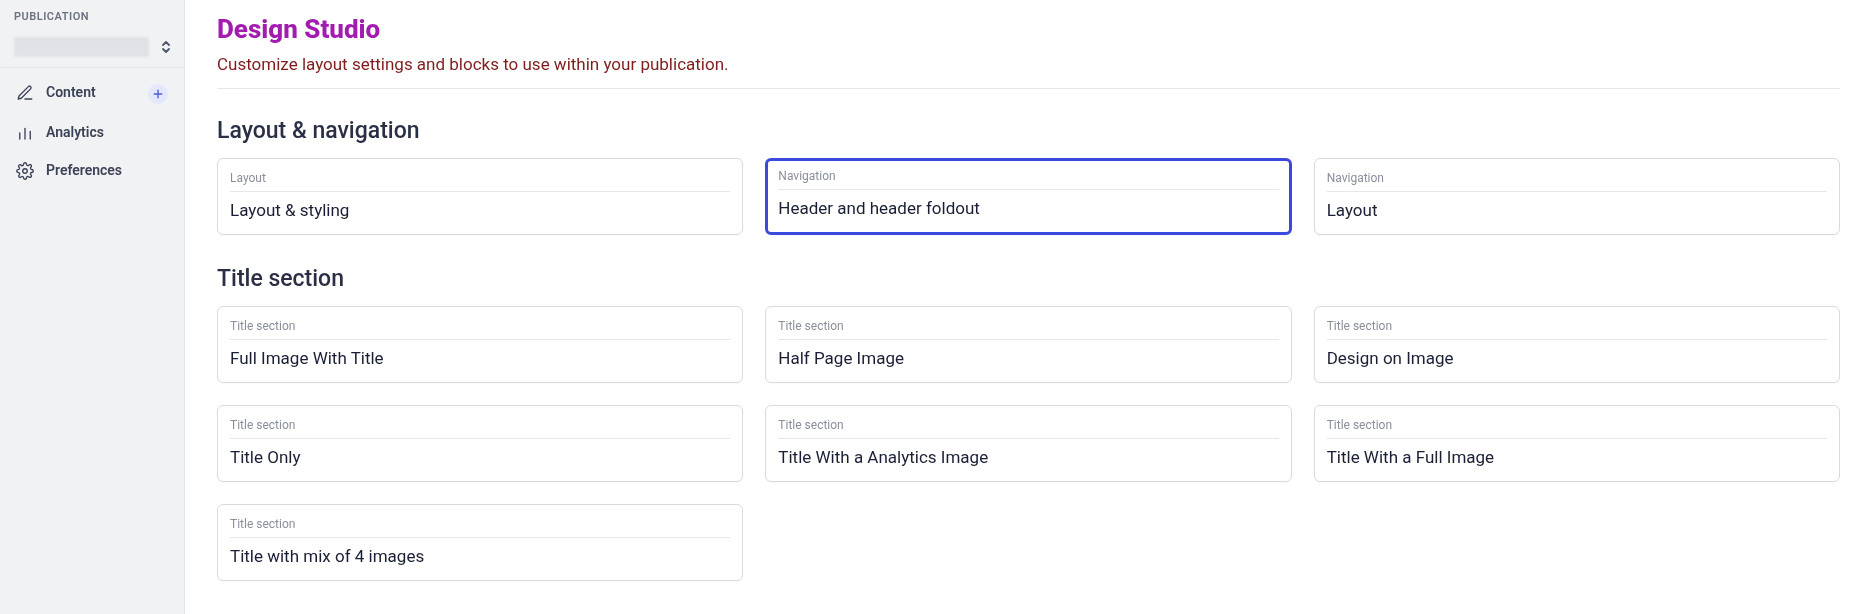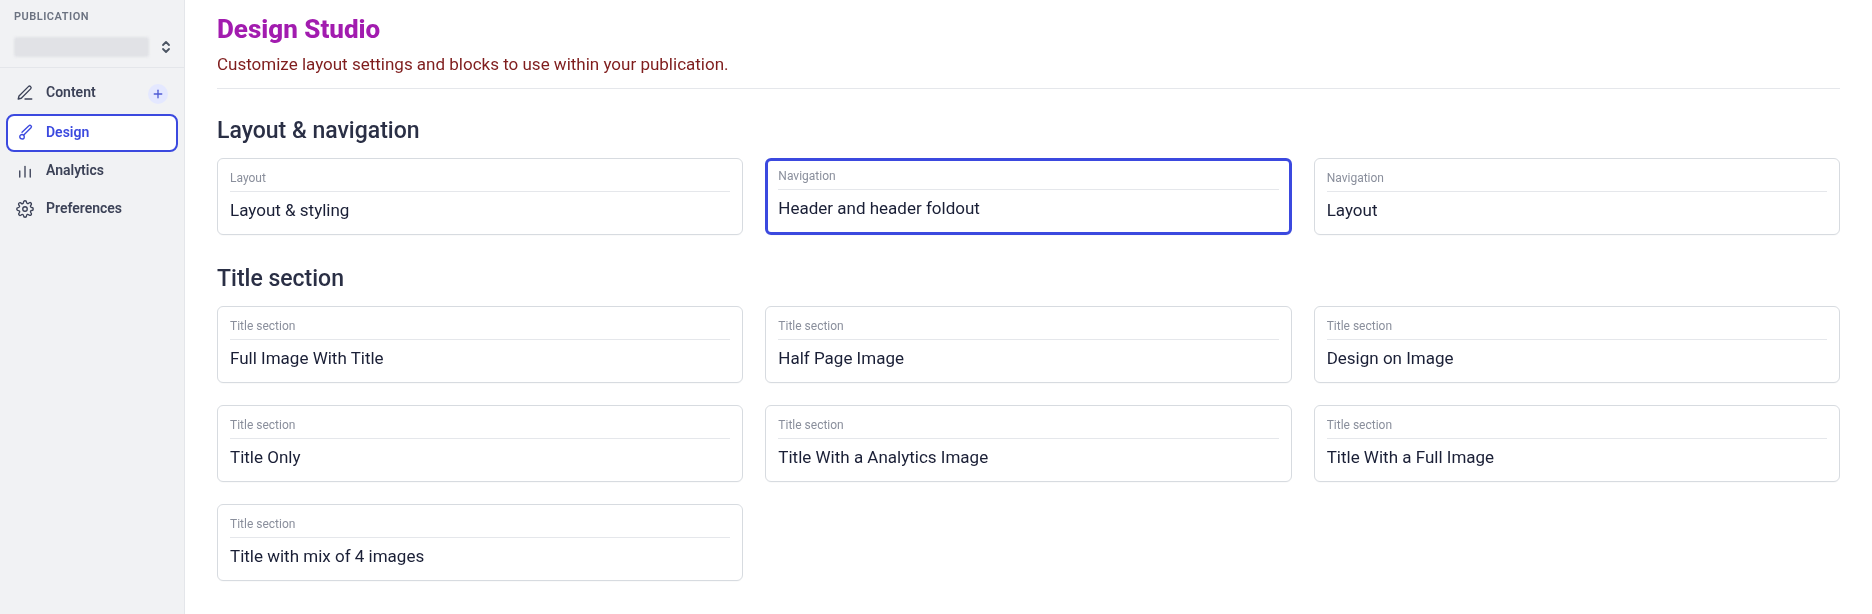--- a/index.html
+++ b/index.html
@@ -169,27 +169,20 @@
           <path d="M16.5 3.5a2.12 2.12 0 0 1 3 3L7 19l-4 1 1-4Z"></path>
         </svg>
       <span class="label">Content</span>
       <span class="trailing">
         <svg viewBox="0 0 16 16" class="ico" style="width:12px;height:12px;">
             <line x1="8" y1="3" x2="8" y2="13"></line>
             <line x1="3" y1="8" x2="13" y2="8"></line>
           </svg>
       </span>
     </li>
-    <li class="nav-item active">
-      <svg viewBox="0 0 24 24" class="ico">
-          <path d="M9 20c-2 0-4-1-4-3 0-2 2-3 3-3 2 0 3 1 3 3s-1 3-2 3Z"></path>
-          <path d="M11 14 20 5c.8-.8.8-2 0-2.8-.8-.8-2-.8-2.8 0L8 11"></path>
-        </svg>
-      <span class="label">Design</span>
-    </li>
     <li class="nav-item">
       <svg viewBox="0 0 24 24" class="ico">
           <line x1="5" y1="20" x2="5" y2="12"></line>
           <line x1="12" y1="20" x2="12" y2="6"></line>
           <line x1="19" y1="20" x2="19" y2="10"></line>
         </svg>
       <span class="label">Analytics</span>
     </li>
     <li class="nav-item">
       <svg viewBox="0 0 24 24" class="ico">

